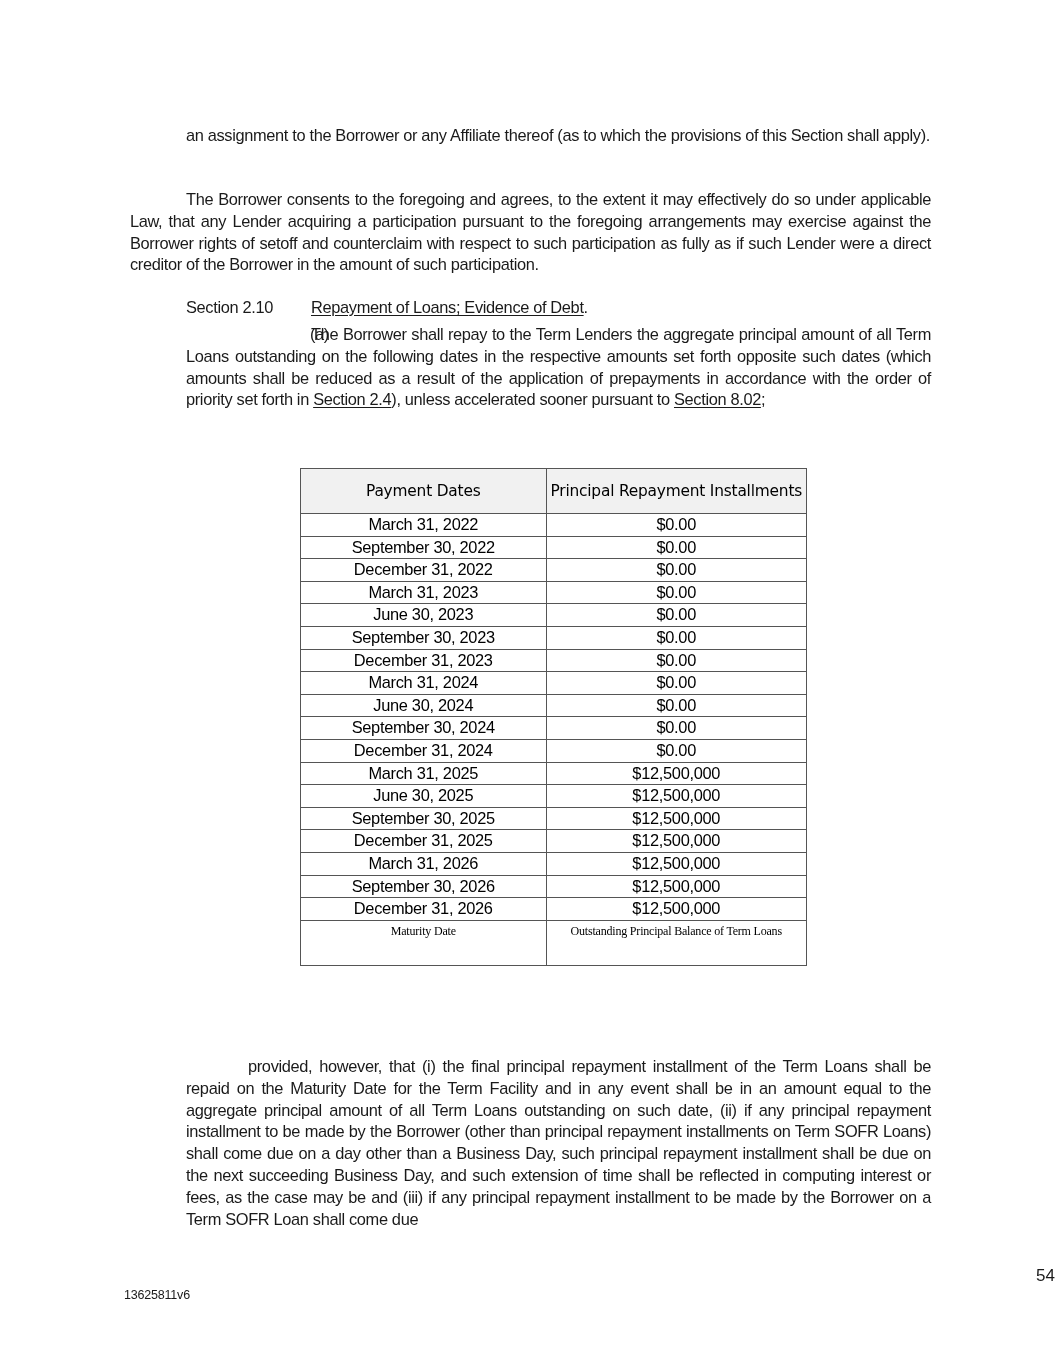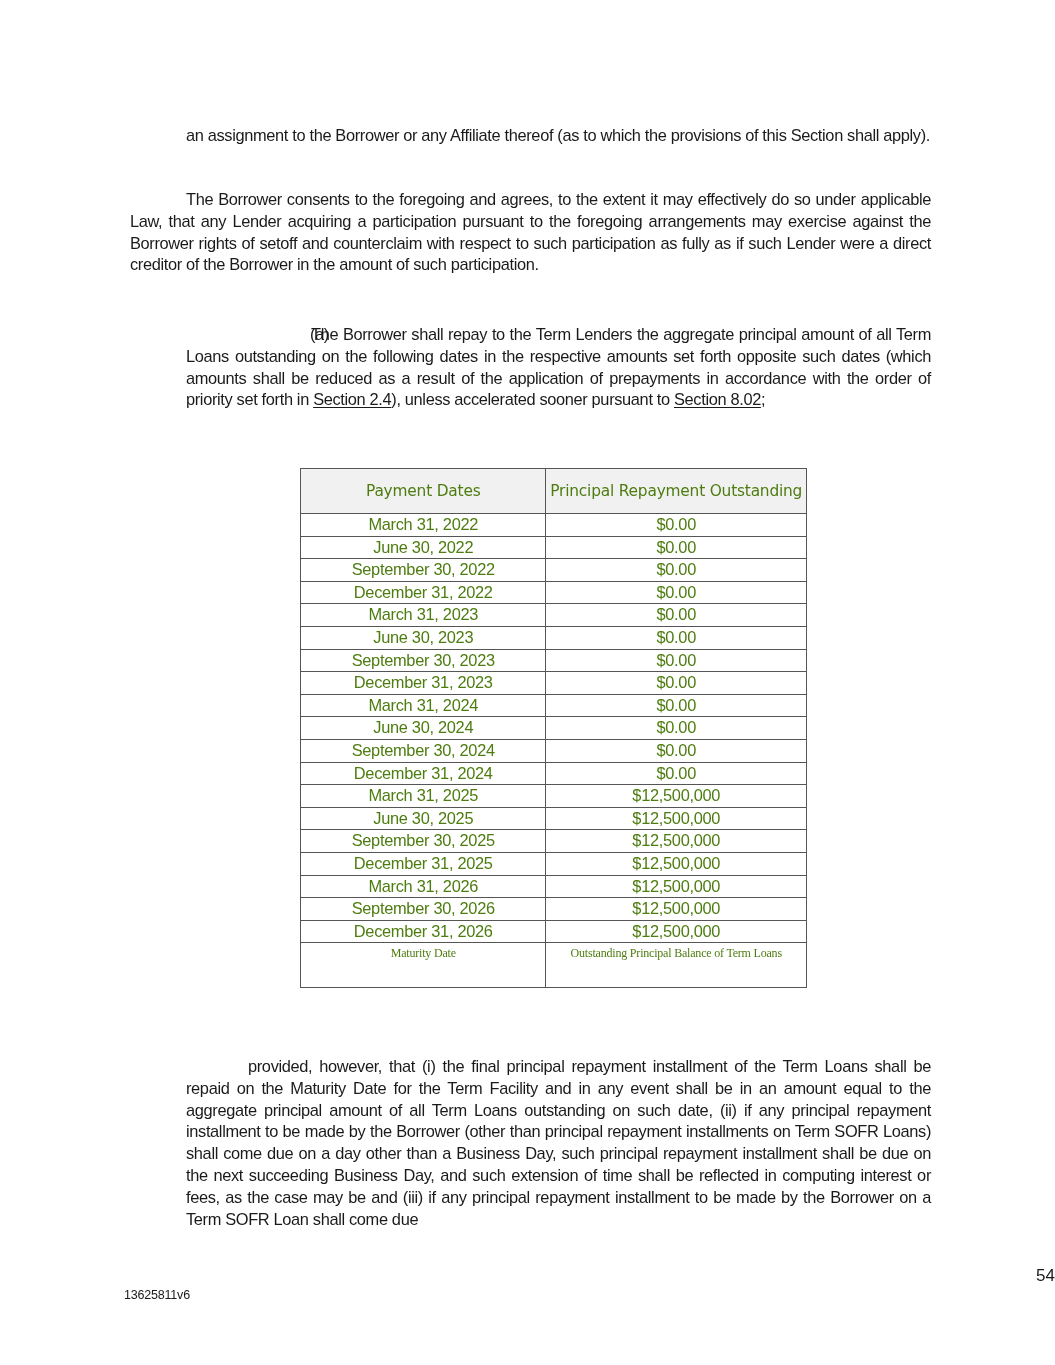--- a/index.html
+++ b/index.html
@@ -41,21 +41,21 @@
     .u { text-decoration: underline; text-underline-offset: 2px; }
 
     table.sched {
       position: absolute;
       left: 300px;
       top: 468px;
       width: 507px;
       border-collapse: collapse;
       font-size: 16.4px;
       letter-spacing: -0.3px;
-      color: #4d7c0f;
+      color: #000000;
     }
     table.sched td, table.sched th {
       border: 1px solid #555555;
       text-align: center;
       padding: 0;
       height: 21.6px;
       line-height: 21.6px;
       font-weight: normal;
     }
     table.sched col.c1 { width: 246px; }
@@ -94,44 +94,41 @@
   </style>
 </head>
 <body>
 
 <div class="page">
 
   <p class="para p1">an assignment to the Borrower or any Affiliate thereof (as to which the provisions of this Section shall apply).</p>
 
   <p class="para p2">The Borrower consents to the foregoing and agrees, to the extent it may effectively do so under applicable Law, that any Lender acquiring a participation pursuant to the foregoing arrangements may exercise against the Borrower rights of setoff and counterclaim with respect to such participation as fully as if such Lender were a direct creditor of the Borrower in the amount of such participation.</p>
 
+  <p class="para sec-heading"><span class="num">Section 2.10</span><span class="u">Repayment of Loans; Evidence of Debt</span><span>.</span></p>
 
   <p class="para p3"><span class="tab">(a)</span><span>The Borrower shall repay to the Term Lenders the aggregate principal amount of all Term Loans outstanding on the following dates in the respective amounts set forth opposite such dates (which amounts shall be reduced as a result of the application of prepayments in accordance with the order of priority set forth in </span><span class="u">Section 2.4</span><span>), unless accelerated sooner pursuant to </span><span class="u">Section 8.02</span><span>;</span></p>
 
   <table class="sched">
     <colgroup>
         <col class="c1">
         <col class="c2">
       </colgroup>
     <thead>
       <tr>
         <th>Payment Dates</th>
-        <th>Principal Repayment Outstanding</th>
+        <th>Principal Repayment Installments</th>
       </tr>
     </thead>
     <tbody id="sched-body">
         <tr>
           <td>March 31, 2022</td>
           <td>$0.00</td>
         </tr>
         <tr>
-          <td>June 30, 2022</td>
-          <td>$0.00</td>
-        </tr>
-        <tr>
           <td>September 30, 2022</td>
           <td>$0.00</td>
         </tr>
         <tr>
           <td>December 31, 2022</td>
           <td>$0.00</td>
         </tr>
         <tr>
           <td>March 31, 2023</td>
           <td>$0.00</td>

